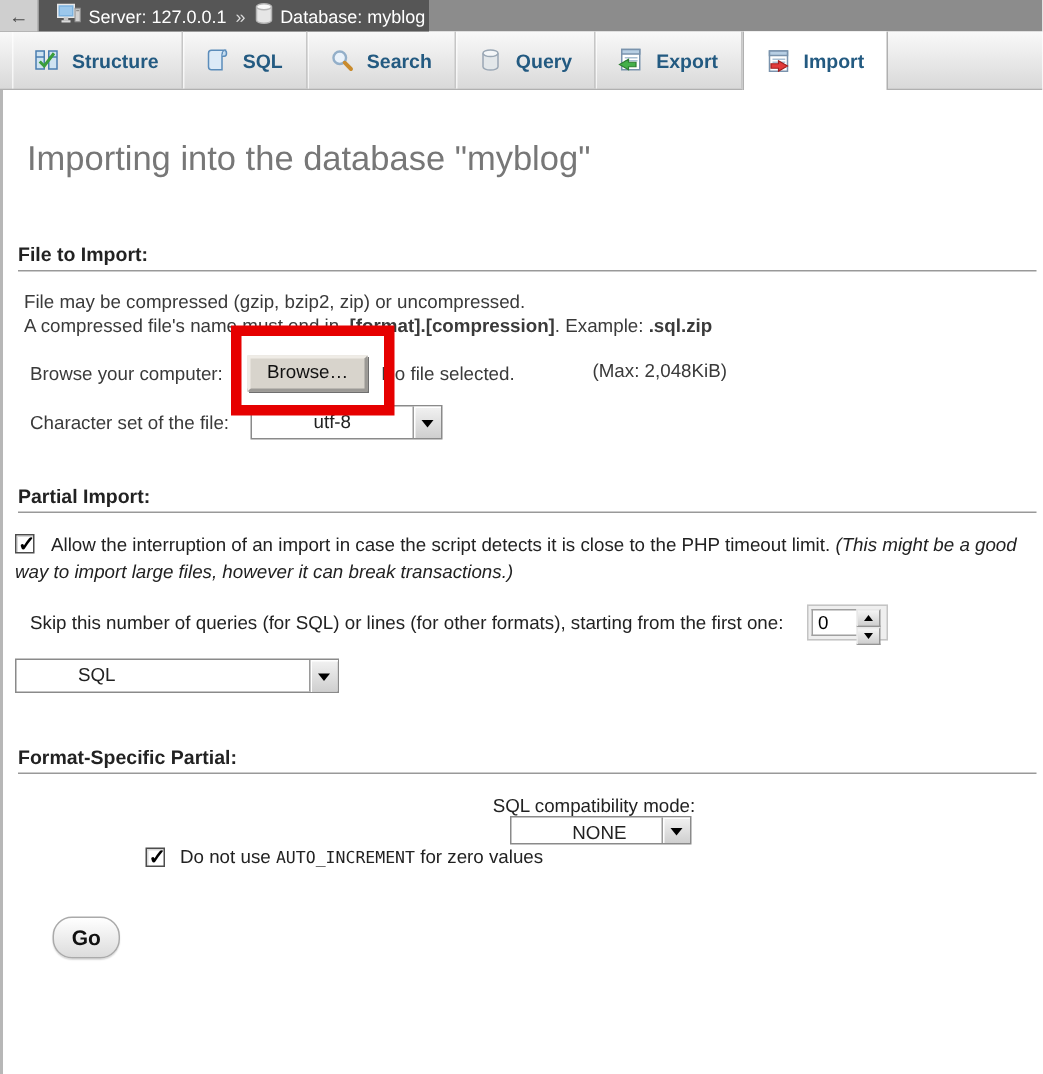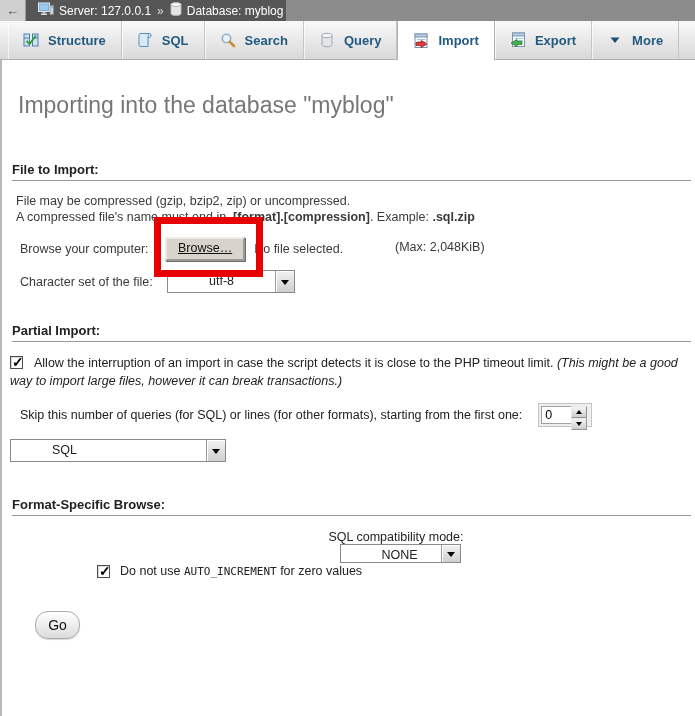--- a/index.html
+++ b/index.html
@@ -65,21 +65,21 @@
   .row { display:flex; align-items:center; }
   .browse-row { margin:10px 0 0 18px; height:27px; position:relative; }
   .flabel { color:#3a3a3a; }
   .browse-label { width:145px; flex:0 0 145px; }
   .charset-row { margin:8px 0 0 18px; height:23px; }
   .charset-label { width:147px; flex:0 0 147px; }
 
   .browse-btn {
     background:#d8d4cc; border:2px outset #efece6; padding:2px 11px 3px 11px;
     font-family:"Liberation Sans",sans-serif; font-size:12.5px; color:#111;
-    box-shadow:1px 1px 0 #6f6f6f; cursor:pointer; height:24px;text-decoration:underline;
+    box-shadow:1px 1px 0 #6f6f6f; cursor:pointer; height:24px;
   }
   .nofile { margin-left:9px; color:#3a3a3a; }
   .max-note { position:absolute; left:375px; top:5px; color:#3a3a3a; }
 
   
   .sel {
     display:flex; align-items:stretch; background:#fff;
     border:1px solid #8a8a8a; height:23px; cursor:pointer;padding-left:36px;
   }
   .sel .sel-txt { flex:1; padding:3px 5px 0 5px; color:#222; overflow:hidden; white-space:nowrap; }
@@ -132,21 +132,21 @@
   .spin-down::after { content:""; border:3px solid transparent; border-top:4px solid #000; margin-top:3px;}
 
   .compat-row { margin:14px 0 0 97px; height:24px; color:#222;flex-direction:column; }
   .autoinc-row { margin:10px 0 0 95px; color:#222; display:flex; align-items:center; }
   .autoinc-row .checkbox { margin-right:10px; }
   .mono { font-family:"DejaVu Sans Mono", monospace; font-size:11px; }
 
   .go-btn {
     margin:33px 0 0 33px; width:45px; height:28px; border-radius:13px;
     border:1px solid #aaa; background:linear-gradient(#ffffff,#dcdcdc);
-    font-family:"Liberation Sans",sans-serif; font-weight:normal; font-size:14px;
+    font-family:"Liberation Sans",sans-serif; font-weight:bold; font-size:14px;
     color:#111; cursor:pointer; box-shadow:0 1px 1px rgba(0,0,0,.15);
   }
 
   
   .annotation-box {
     position:absolute; left:154px; top:217px; width:109px; height:60px;
     border:7px solid #e60000; z-index:10; pointer-events:none;
   }
 </style>
 </head>
@@ -212,51 +212,43 @@
   </div>
   <div class="tab">
     <span class="ticon">
       <svg width="14" height="16" viewBox="0 0 14 16">
           <path d="M2 3.5 v9 a5 2.2 0 0 0 10 0 v-9" fill="#e3e7ea" stroke="#9aa7b5"></path>
           <ellipse cx="7" cy="3.5" rx="5" ry="2.2" fill="#f4f6f8" stroke="#9aa7b5"></ellipse>
         </svg>
     </span>
     <span>Query</span>
   </div>
+  <div class="tab">
+    <span class="ticon">
+      <svg width="16" height="16" viewBox="0 0 16 16">
+          <rect x="2.5" y="1" width="12" height="13.5" fill="#fff" stroke="#7a93ad"></rect>
+          <rect x="2.5" y="1" width="12" height="3" fill="#b8cfe4" stroke="#7a93ad"></rect>
+          <line x1="4.5" y1="6.5" x2="13" y2="6.5" stroke="#a9bfd3"></line>
+          <line x1="4.5" y1="8.5" x2="13" y2="8.5" stroke="#a9bfd3"></line>
+          <path d="M12 9.5 h-5 v-2 l-6 3.5 6 3.5 v-2 h5 z" fill="#44b04a" stroke="#2c7d31" stroke-width="0.8"></path>
+        </svg>
+    </span>
+    <span>Export</span>
+  </div>
   <div class="tab active">
     <span class="ticon">
       <svg width="16" height="16" viewBox="0 0 16 16">
           <rect x="2" y="1" width="12" height="13.5" fill="#fff" stroke="#7a93ad"></rect>
           <rect x="2" y="1" width="12" height="3" fill="#b8cfe4" stroke="#7a93ad"></rect>
           <line x1="4" y1="6.5" x2="12.5" y2="6.5" stroke="#a9bfd3"></line>
           <line x1="4" y1="8.5" x2="12.5" y2="8.5" stroke="#a9bfd3"></line>
           <path d="M3 9.5 h5 v-2 l6 3.5 -6 3.5 v-2 h-5 z" fill="#e23a3a" stroke="#a02020" stroke-width="0.8"></path>
         </svg>
     </span>
     <span>Import</span>
-  </div>
-  <div class="tab">
-    <span class="ticon">
-      <svg width="16" height="16" viewBox="0 0 16 16">
-          <rect x="2.5" y="1" width="12" height="13.5" fill="#fff" stroke="#7a93ad"></rect>
-          <rect x="2.5" y="1" width="12" height="3" fill="#b8cfe4" stroke="#7a93ad"></rect>
-          <line x1="4.5" y1="6.5" x2="13" y2="6.5" stroke="#a9bfd3"></line>
-          <line x1="4.5" y1="8.5" x2="13" y2="8.5" stroke="#a9bfd3"></line>
-          <path d="M12 9.5 h-5 v-2 l-6 3.5 6 3.5 v-2 h5 z" fill="#44b04a" stroke="#2c7d31" stroke-width="0.8"></path>
-        </svg>
-    </span>
-    <span>Export</span>
-  </div>
-  <div class="tab">
-    <span class="ticon">
-      <svg width="14" height="14" viewBox="0 0 14 14">
-          <path d="M2.5 4.5 h9 l-4.5 5.5 z" fill="#1f4f72"></path>
-        </svg>
-    </span>
-    <span>More</span>
   </div>
 </div>
 
 <div class="content">
 
   <h1 class="page-title">Importing into the database "myblog"</h1>
 
   
   <div class="sec-title st1">File to Import:</div>
 
@@ -299,21 +291,21 @@
   </div>
 
   
 
   <div class="sel sel-format">
     <span class="sel-txt">SQL</span>
     <span class="sel-btn"></span>
   </div>
 
   
-  <div class="sec-title st4">Format-Specific Browse:</div>
+  <div class="sec-title st4">Format-Specific Partial:</div>
 
   <div class="row compat-row">
     <span>SQL compatibility mode:</span>
     <div class="sel sel-compat">
       <span class="sel-txt">NONE</span>
       <span class="sel-btn"></span>
     </div>
   </div>
 
   <div class="autoinc-row">

